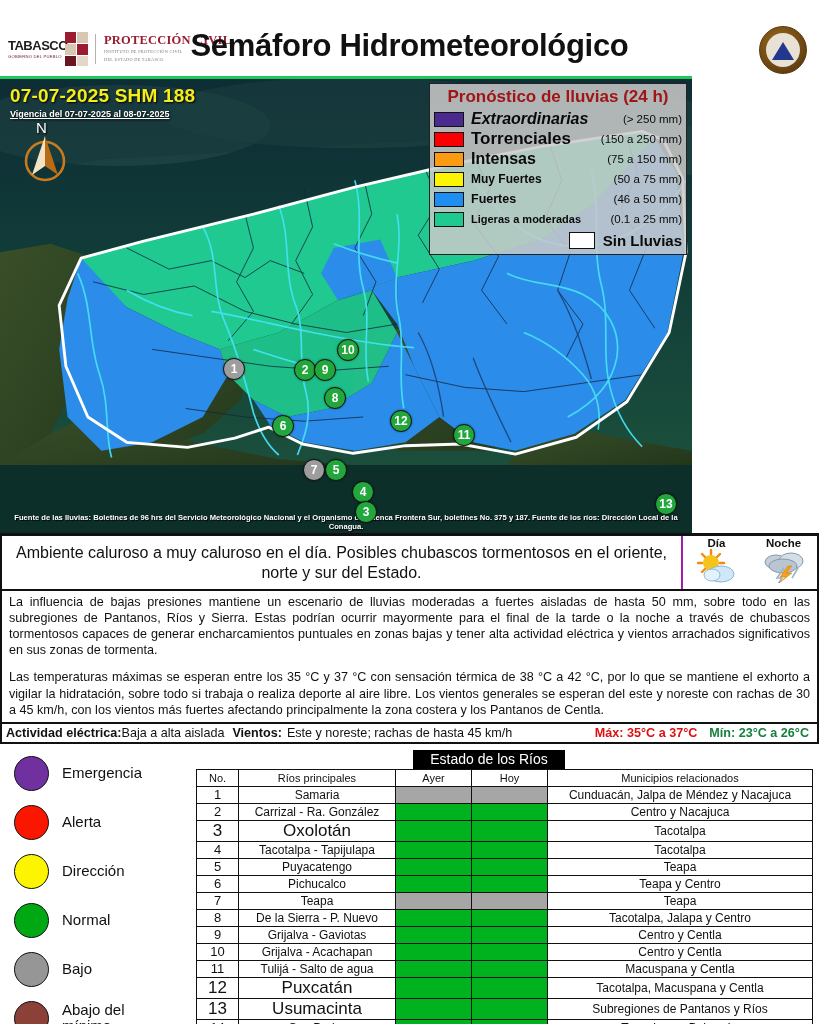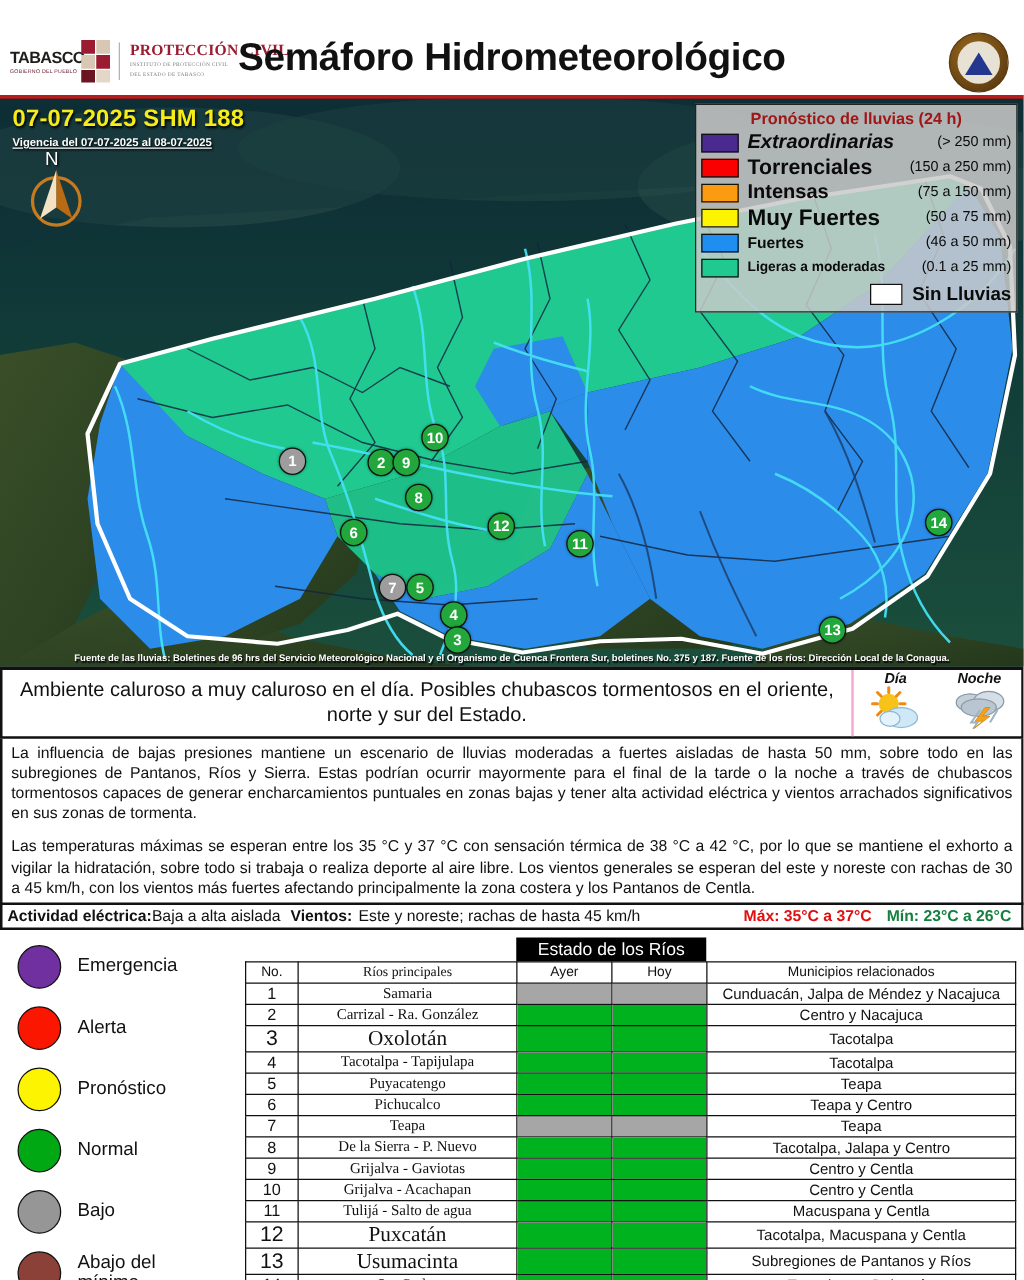--- a/index.html
+++ b/index.html
@@ -88,25 +88,25 @@
     width: 0; height: 0;
     border-left: 11px solid transparent;
     border-right: 11px solid transparent;
     border-bottom: 18px solid #23378e;
     position: relative; top: 1px;
   }
 
   
   .map {
     position: relative;
-    width: 819px;
+    width: 692px;
     height: 457px;
     overflow: hidden;
     background: #0d2f2a;
-    border-top: 3px solid #b91c1c;
+    border-top: 3px solid #22c55e;
   }
   .map-bg { position: absolute; inset: 0; }
 
   .date-block {
     position: absolute; left: 10px; top: 6px;
     z-index: 20;
   }
   .date-main {
     font-size: 19px; font-weight: bold; color: #f5ec1a;
     text-shadow: 1px 1px 2px #000;
@@ -135,21 +135,21 @@
     width: 258px;
     background: rgba(201,201,201,0.86);
     border: 1px solid #222;
     padding: 3px 4px 5px 4px;
     z-index: 25;
   }
   .ml-title {
     text-align: center;
     color: #a01515;
     font-weight: bold;
-    font-size: 13px;
+    font-size: 17px;
     margin-bottom: 2px;
   }
   .ml-row {
     display: flex; align-items: center;
     height: 20px;
   }
   .ml-sw {
     width: 30px; height: 15px;
     border: 1px solid #111;
     flex: 0 0 auto;
@@ -203,23 +203,22 @@
     flex: 1 1 auto;
     display: flex; align-items: center; justify-content: center;
     text-align: center;
     font-size: 16px;
     color: #111;
     padding: 1px 6px;
     line-height: 1.25;
   }
   .daynight {
     flex: 0 0 136px;
-    border-left: 2px solid #f9a8d4;
+    border-left: 2px solid #a21caf;
     display: flex;
-    font-style: italic;
   }
   .dn-cell {
     flex: 1 1 50%;
     display: flex; flex-direction: column; align-items: center; justify-content: flex-start;
     padding-top: 1px;
   }
   .dn-label { font-size: 11.5px; font-weight: bold; color: #111; }
 
   
   .para-box {
@@ -298,21 +297,21 @@
     border: 1.2px solid #111;
     text-align: center;
     color: #111;
     height: 17px;
     padding: 0 2px;
     overflow: hidden;
     white-space: nowrap;
   }
   table.river th { font-weight: normal; font-size: 11px; }
   .c-no   { width: 42px; }
-  .c-rio  { width: 175px; font-family: Liberation Serif, serif; }
+  .c-rio  { width: 157px; }
   .c-ayer { width: 76px; }
   .c-hoy  { width: 76px; }
   .c-mun  { width: auto; }
   td.c-no  { font-size: 13px; }
   td.c-rio { font-size: 12px; }
   td.c-mun { font-size: 12px; }
   td.big   { font-size: 17px; }
   td.status { padding: 0; }
 </style>
 </head>
@@ -462,21 +461,21 @@
             <div class="ml-label" style="font-size:17px;font-style:normal">Torrenciales</div>
             <div class="ml-range">(150 a 250 mm)</div>
           </div>
           <div class="ml-row">
             <div class="ml-sw" style="background:#fb9b12"></div>
             <div class="ml-label" style="font-size:16px;font-style:normal">Intensas</div>
             <div class="ml-range">(75 a 150 mm)</div>
           </div>
           <div class="ml-row">
             <div class="ml-sw" style="background:#fcf400"></div>
-            <div class="ml-label" style="font-size:18px;font-style:normal">Muy Fuertes</div>
+            <div class="ml-label" style="font-size:12px;font-style:normal">Muy Fuertes</div>
             <div class="ml-range">(50 a 75 mm)</div>
           </div>
           <div class="ml-row">
             <div class="ml-sw" style="background:#1f8ef1"></div>
             <div class="ml-label" style="font-size:12.5px;font-style:normal">Fuertes</div>
             <div class="ml-range">(46 a 50 mm)</div>
           </div>
           <div class="ml-row">
             <div class="ml-sw" style="background:#1fc98f"></div>
             <div class="ml-label" style="font-size:11px;font-style:normal">Ligeras a moderadas</div>
@@ -564,21 +563,21 @@
         <div class="sl-row">
           <div class="sl-dot" style="background: rgb(112, 48, 160);"></div>
           <div class="sl-label" style="white-space: pre-line;">Emergencia</div>
         </div>
         <div class="sl-row">
           <div class="sl-dot" style="background: rgb(251, 22, 0);"></div>
           <div class="sl-label" style="white-space: pre-line;">Alerta</div>
         </div>
         <div class="sl-row">
           <div class="sl-dot" style="background: rgb(252, 244, 0);"></div>
-          <div class="sl-label" style="white-space: pre-line;">Pronóstico</div>
+          <div class="sl-label" style="white-space: pre-line;">Dirección</div>
         </div>
         <div class="sl-row">
           <div class="sl-dot" style="background: rgb(0, 168, 20);"></div>
           <div class="sl-label" style="white-space: pre-line;">Normal</div>
         </div>
         <div class="sl-row">
           <div class="sl-dot" style="background: rgb(150, 150, 150);"></div>
           <div class="sl-label" style="white-space: pre-line;">Bajo</div>
         </div>
         <div class="sl-row">

